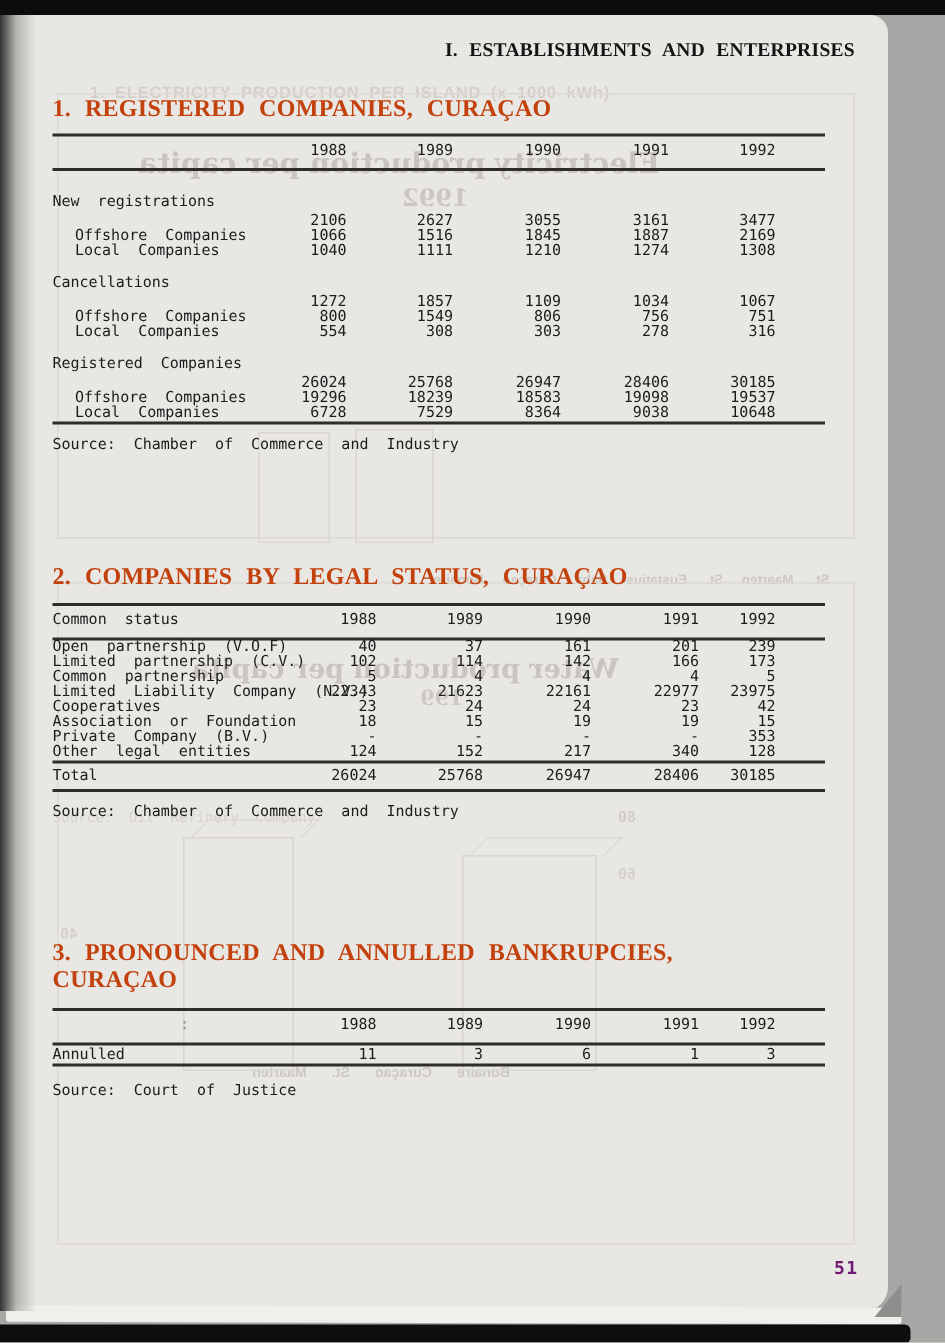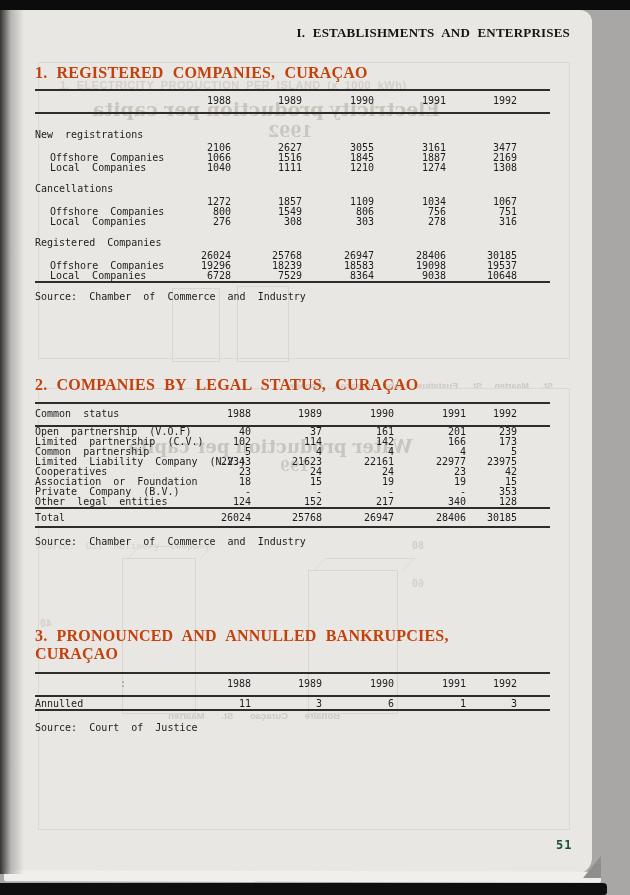--- a/index.html
+++ b/index.html
@@ -46,28 +46,28 @@
   thead th{padding:5px 0 6px 0;}
   .t3 th.lbl{padding-left:85px;color:#8b8a87;}
   td.grp{padding-top:11px;padding-bottom:3px;word-spacing:6px;}
   tbody tr:first-child td.grp{padding-top:16px;margin-left:36px;}
   td.ind{padding-left:15px;}
   .t3 tbody td{padding-top:2px;line-height:10px;}
   .total-row td{padding:4px 0 3px 0;}
   .source{margin-top:9px;font-size:10px;line-height:10px;word-spacing:6px;color:#1c1c1c;}
   .src3{margin-top:12px;}
   .page-number{position:absolute;left:556px;top:828px;font-size:12px;font-weight:bold;
-    letter-spacing:1px;color:#14532d;z-index:3;}
+    letter-spacing:1px;color:#701a75;z-index:3;}
 </style>
 </head>
 <body>
 
 <div class="paper">
 
-  <div class="ghost g-sans" style="left:60px;top:69px;font-size:11px;letter-spacing:.5px;word-spacing:3px;color:#d3d0ca;">1. ELECTRICITY PRODUCTION PER ISLAND (x 1000 kWh)</div>
+  <div class="ghost g-sans" style="left:60px;top:46px;font-size:11px;letter-spacing:.5px;word-spacing:3px;color:#d3d0ca;">1. ELECTRICITY PRODUCTION PER ISLAND (x 1000 kWh)</div>
   <div class="ghost g-serif mir" style="left:110px;top:88px;width:330px;text-align:center;font-size:19px;color:#c9c5be;">Electricity production per capita</div>
   <div class="ghost g-serif mir" style="left:268px;top:112px;font-size:16px;color:#cbc7c0;">1992</div>
   <div class="ghost g-sans mir" style="left:245px;top:371px;width:308px;font-size:9px;word-spacing:10px;color:#ccc9c3;">St. Maarten St. Eustatius Saba Curaçao Bonaire</div>
   <div class="ghost g-serif mir" style="left:105px;top:426px;width:330px;text-align:center;font-size:18px;color:#c9c5be;">Water production per capita</div>
   <div class="ghost g-serif mir" style="left:280px;top:448px;font-size:14px;color:#cdc9c2;">199</div>
   <div class="ghost" style="left:35px;top:530px;font-size:9.5px;word-spacing:5px;color:#d5d2cc;">Source: Oil Refinery Company</div>
   <div class="ghost g-sans mir" style="left:140px;top:700px;width:200px;font-size:9.5px;word-spacing:14px;color:#ccc9c3;">Bonaire Curaçao St. Maarten</div>
   <div class="ghost mir" style="left:412px;top:530px;font-size:10px;font-weight:bold;color:#d2cfc9;">80</div>
   <div class="ghost mir" style="left:412px;top:568px;font-size:10px;font-weight:bold;color:#d5d2cc;">60</div>
   <div class="ghost mir" style="left:40px;top:608px;font-size:10px;font-weight:bold;color:#d5d2cc;">40</div>
@@ -164,21 +164,21 @@
             <td class="lbl ind">Offshore Companies</td>
             <td class="num">800</td>
             <td class="num">1549</td>
             <td class="num">806</td>
             <td class="num">756</td>
             <td class="num">751</td>
             <td></td>
           </tr>
           <tr>
             <td class="lbl ind">Local Companies</td>
-            <td class="num">276</td>
+            <td class="num">554</td>
             <td class="num">308</td>
             <td class="num">303</td>
             <td class="num">278</td>
             <td class="num">316</td>
             <td></td>
           </tr>
           <tr>
             <td class="lbl grp" colspan="7">Registered Companies</td>
           </tr>
           <tr>

